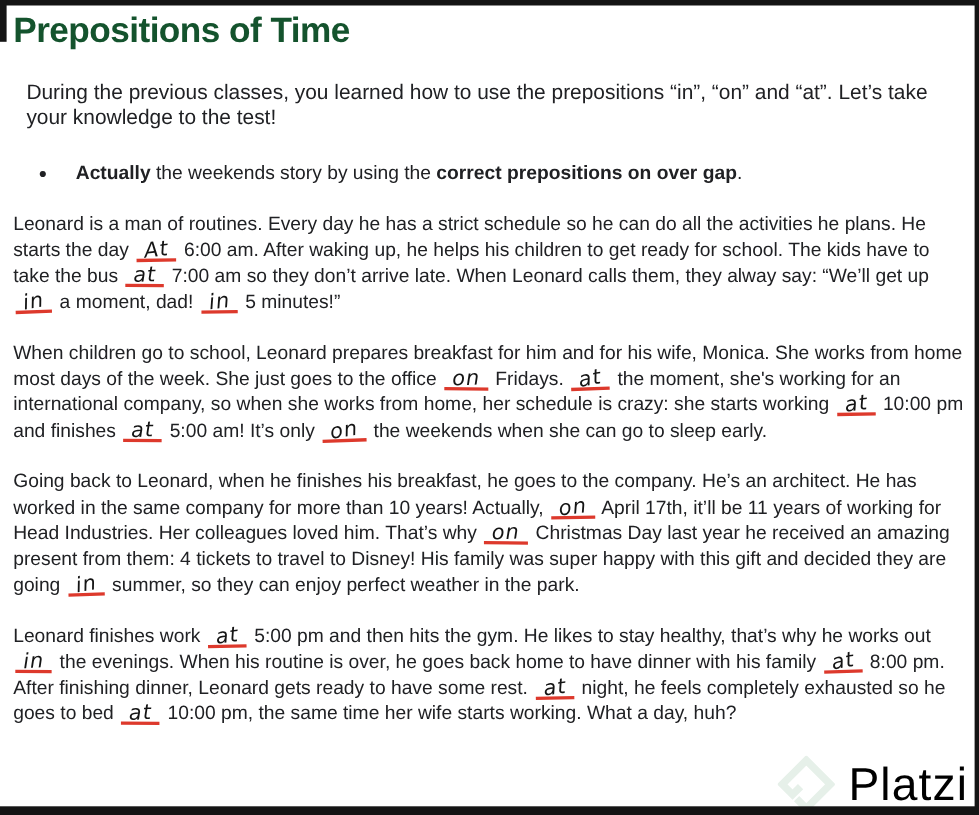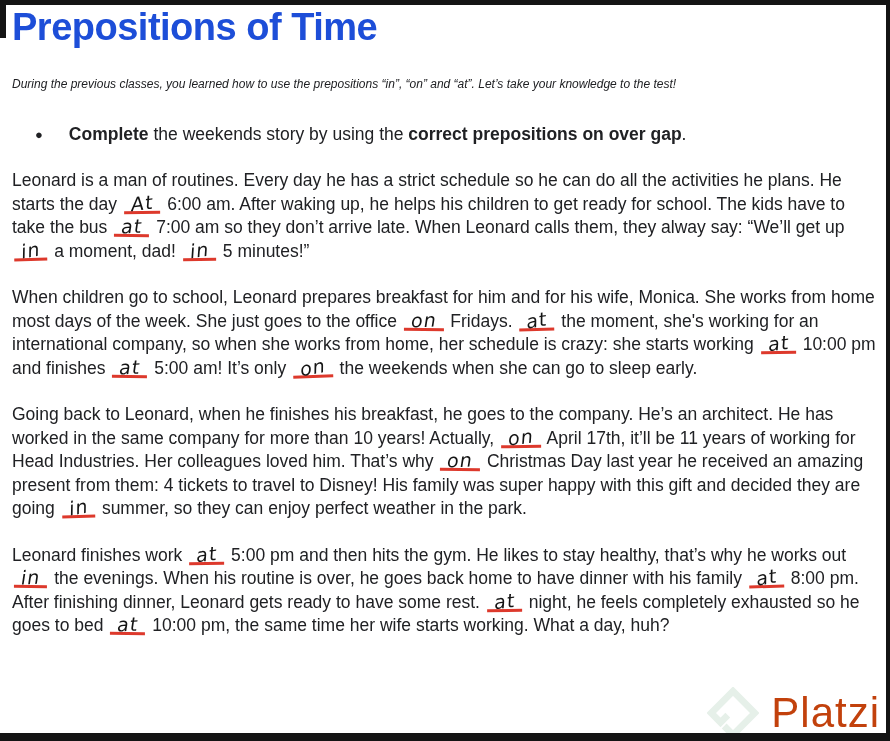--- a/index.html
+++ b/index.html
@@ -14,31 +14,30 @@
   
   .frame-top    { position:absolute; top:0; left:0; width:890px; height:5px;  background:#141414; z-index:5; }
   .frame-right  { position:absolute; top:0; right:0; width:4px;  height:741px; background:#141414; z-index:5; }
   .frame-bottom { position:absolute; bottom:0; left:0; width:890px; height:8px; background:#141414; z-index:5; }
   .frame-left   { position:absolute; top:0; left:0; width:6px;  height:38px;  background:#141414; z-index:5; }
 
   .content { position:absolute; top:5px; left:12px; width:864px; z-index:2; }
 
   h1.title {
     margin: 3px 0 0 0;
-    font-size: 38px;
+    font-size: 32px;
     line-height: 38px;
     font-weight: bold;
-    color: #1d4ed8;
+    color: #14532d;
     letter-spacing: -0.5px;
   }
   p.intro {
-    margin: 27px 0 0 0;
-    font-size: 12px;
+    margin: 27px 0 0 12px;
+    font-size: 19px;
     line-height: 23px;
-    font-style: italic;
   }
   .instruction {
     margin: 27px 0 0 0;
     display: flex;
     align-items: flex-start;
     padding-left: 23px;
     font-size: 17.5px;
     line-height: 23px;
   }
   .instruction .bullet {
@@ -78,42 +77,42 @@
 
   .watermark {
     position: absolute;
     right: 10px; bottom: 2px;
     display: flex;
     align-items: center;
     z-index: 1;
   }
   .watermark .brand {
     font-size: 42px;
-    color: #c2410c;
+    color: #000000;
     letter-spacing: 1px;
     margin-left: 12px;
   }
   .watermark svg { display: block; }
 </style>
 </head>
 <body>
 
 <div class="frame-top"></div>
 <div class="frame-right"></div>
 <div class="frame-bottom"></div>
 <div class="frame-left"></div>
 
 <div class="content">
   <h1 class="title">Prepositions of Time</h1>
 
   <p class="intro">During the previous classes, you learned how to use the prepositions “in”, “on” and “at”. Let’s take your knowledge to the test!</p>
 
   <div class="instruction">
     <span class="bullet">●</span>
-    <span class="bullet-text" id="instruction-text"><strong>Complete</strong><span> the weekends story by using the </span><strong>correct prepositions on over gap</strong><span>.</span></span>
+    <span class="bullet-text" id="instruction-text"><strong>Actually</strong><span> the weekends story by using the </span><strong>correct prepositions on over gap</strong><span>.</span></span>
   </div>
 
   <div id="story">
       <p class="story-p"><span>Leonard is a man of routines. Every day he has a strict schedule so he can do all the activities he plans. He starts the day </span><span class="gap tilt-a"><span class="hand">At</span></span><span> 6:00 am. After waking up, he helps his children to get ready for school. The kids have to take the bus </span><span class="gap tilt-b"><span class="hand">at</span></span><span> 7:00 am so they don’t arrive late. When Leonard calls them, they alway say: “We’ll get up </span><span class="gap tilt-c"><span class="hand">in</span></span><span> a moment, dad! </span><span class="gap tilt-a"><span class="hand">in</span></span><span> 5 minutes!”</span></p>
       <p class="story-p"><span>When children go to school, Leonard prepares breakfast for him and for his wife, Monica. She works from home most days of the week. She just goes to the office </span><span class="gap tilt-b"><span class="hand">on</span></span><span> Fridays. </span><span class="gap tilt-c"><span class="hand">at</span></span><span> the moment, she's working for an international company, so when she works from home, her schedule is crazy: she starts working </span><span class="gap tilt-a"><span class="hand">at</span></span><span> 10:00 pm and finishes </span><span class="gap tilt-b"><span class="hand">at</span></span><span> 5:00 am! It’s only </span><span class="gap tilt-c"><span class="hand">on</span></span><span> the weekends when she can go to sleep early.</span></p>
       <p class="story-p"><span>Going back to Leonard, when he finishes his breakfast, he goes to the company. He’s an architect. He has worked in the same company for more than 10 years! Actually, </span><span class="gap tilt-a"><span class="hand">on</span></span><span> April 17th, it’ll be 11 years of working for Head Industries. Her colleagues loved him. That’s why </span><span class="gap tilt-b"><span class="hand">on</span></span><span> Christmas Day last year he received an amazing present from them: 4 tickets to travel to Disney! His family was super happy with this gift and decided they are going </span><span class="gap tilt-c"><span class="hand">in</span></span><span> summer, so they can enjoy perfect weather in the park.</span></p>
       <p class="story-p"><span>Leonard finishes work </span><span class="gap tilt-a"><span class="hand">at</span></span><span> 5:00 pm and then hits the gym. He likes to stay healthy, that’s why he works out </span><span class="gap tilt-b"><span class="hand">in</span></span><span> the evenings. When his routine is over, he goes back home to have dinner with his family </span><span class="gap tilt-c"><span class="hand">at</span></span><span> 8:00 pm. After finishing dinner, Leonard gets ready to have some rest. </span><span class="gap tilt-a"><span class="hand">at</span></span><span> night, he feels completely exhausted so he goes to bed </span><span class="gap tilt-b"><span class="hand">at</span></span><span> 10:00 pm, the same time her wife starts working. What a day, huh?</span></p>
     </div>
 </div>
 

